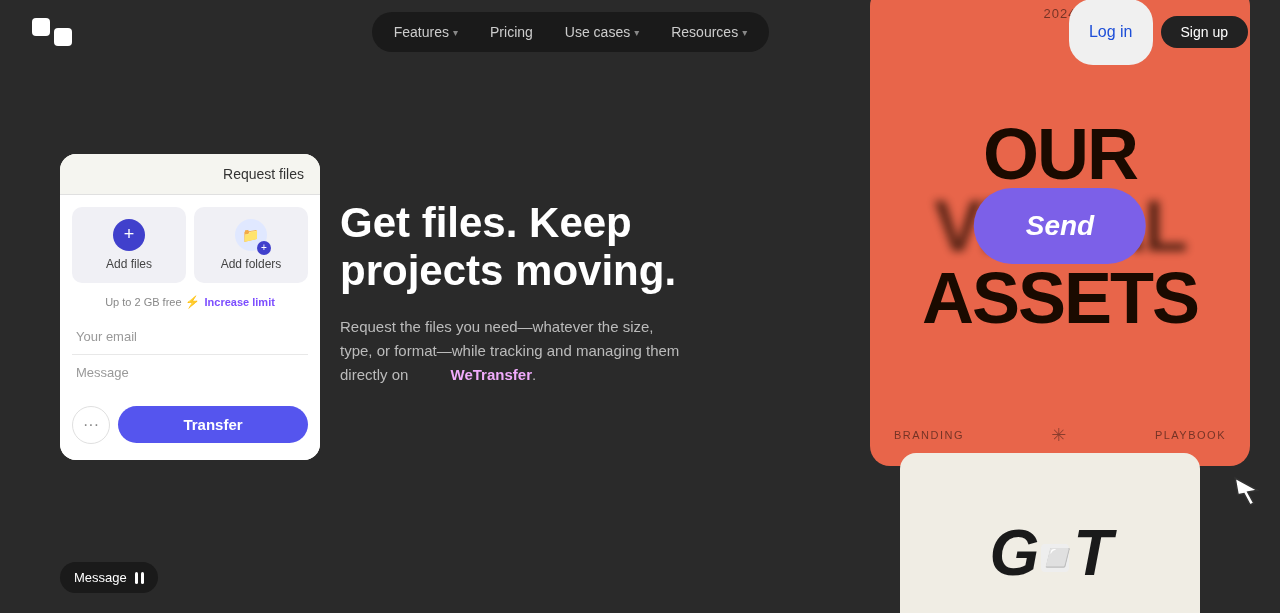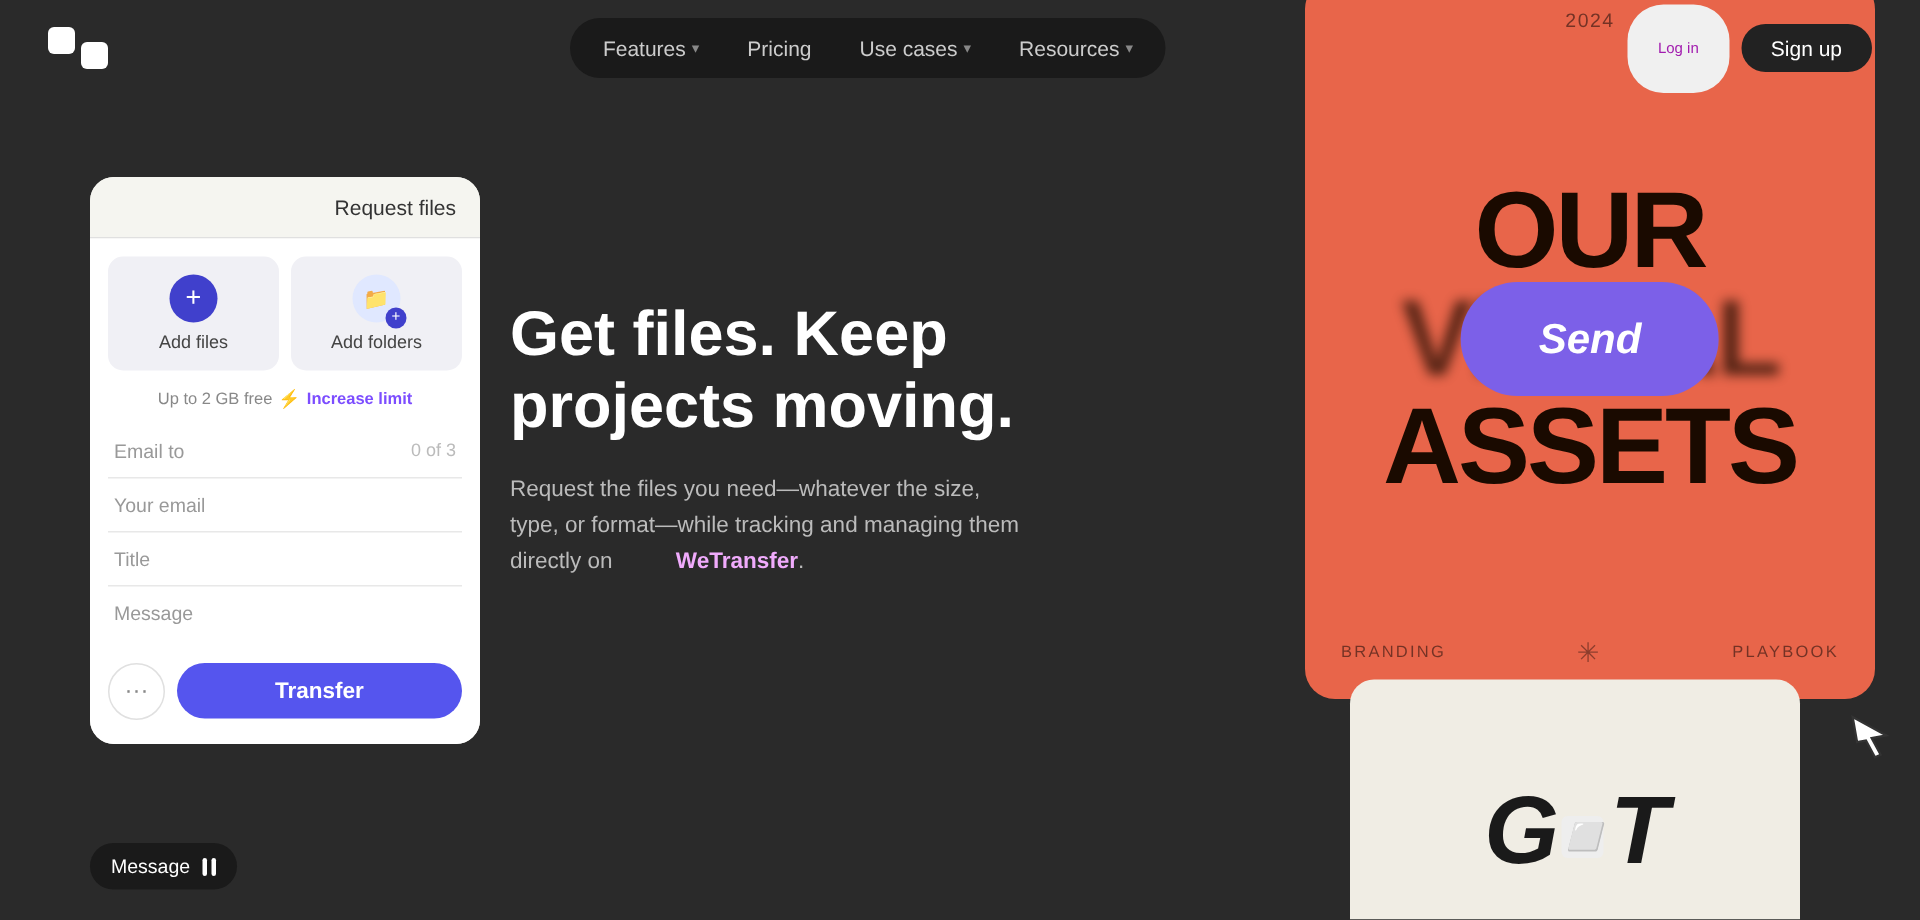--- a/index.html
+++ b/index.html
@@ -58,25 +58,25 @@
     .nav-item.pricing-item {
       color: #ccc;
     }
     .nav-right {
       display: flex;
       align-items: center;
       gap: 8px;
     }
     .btn-login {
       background: #f0f0f0;
-      color: #a21caf;
+      color: #1d4ed8;
       border: none;
       border-radius: 24px;
       padding: 24px 20px;
-      font-size: 10px;
+      font-size: 16px;
       cursor: pointer;
       font-weight: 500;
     }
     .btn-signup {
       background: #222;
       color: #fff;
       border: none;
       border-radius: 24px;
       padding: 8px 20px;
       font-size: 14px;
@@ -476,28 +476,21 @@
         </button>
       </div>
 
       <div class="storage-info">
         <span>Up to 2 GB free</span>
         <span class="lightning">⚡</span>
         <span class="increase-link">Increase limit</span>
       </div>
 
       <div class="form-field">
-        <span>Email to</span>
-        <span class="count">0 of 3</span>
-      </div>
-      <div class="form-field">
         <span>Your email</span>
-      </div>
-      <div class="form-field">
-        <span>Title</span>
       </div>
       <div class="form-field" style="border-bottom: none;">
         <span>Message</span>
       </div>
 
       <div class="widget-actions">
         <button class="btn-more">
           <span>···</span>
         </button>
         <button class="btn-transfer">Transfer</button>

